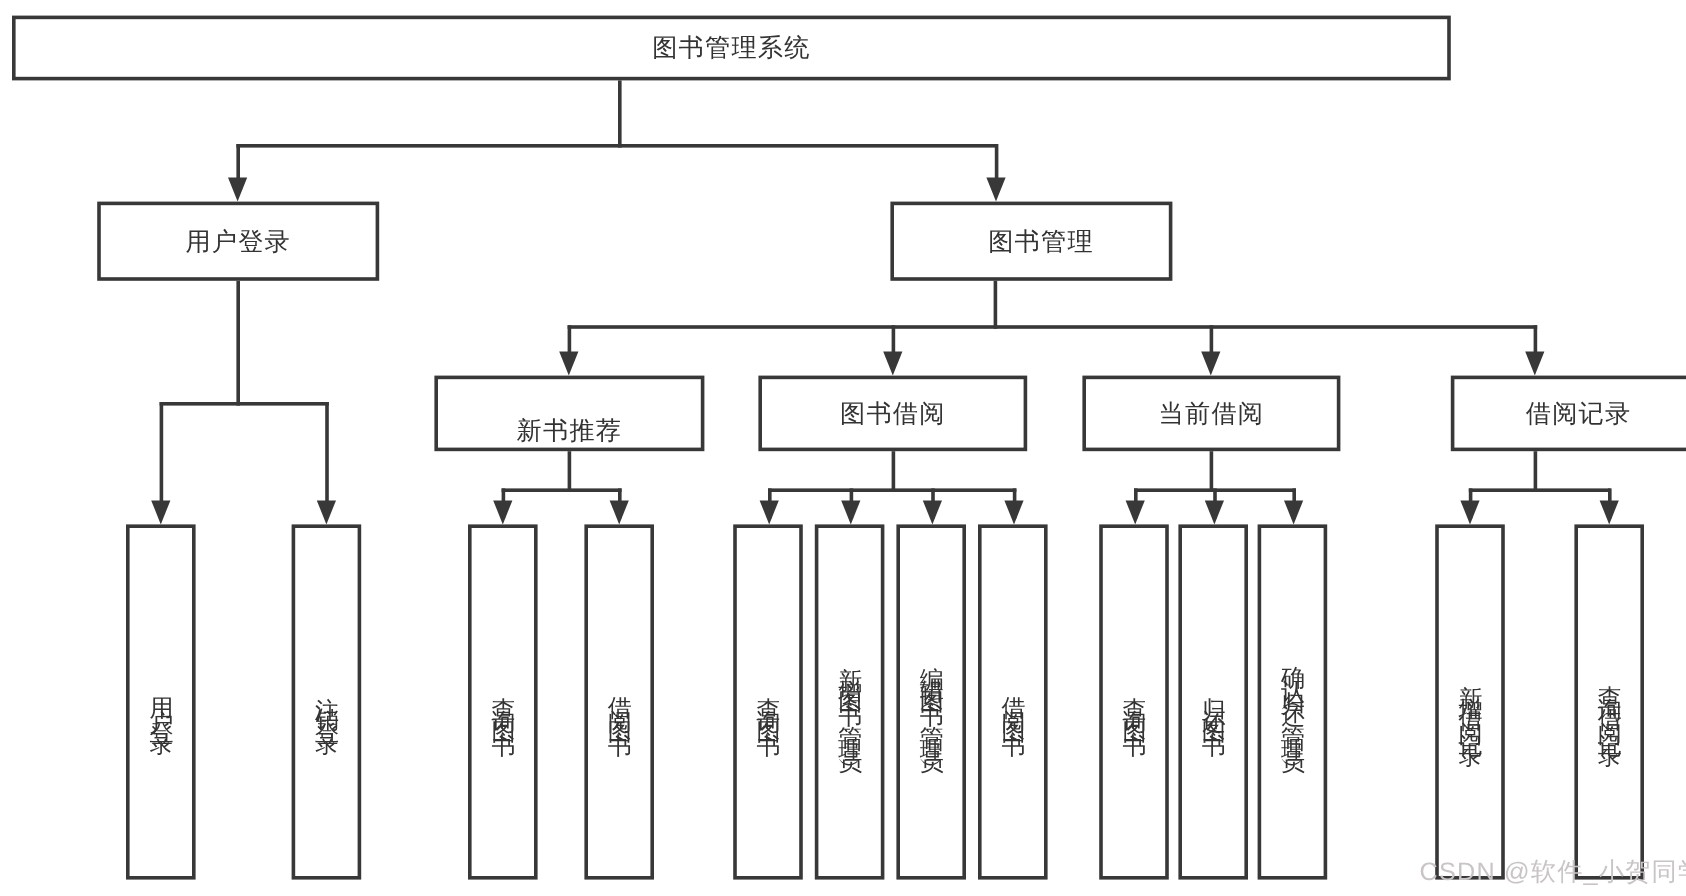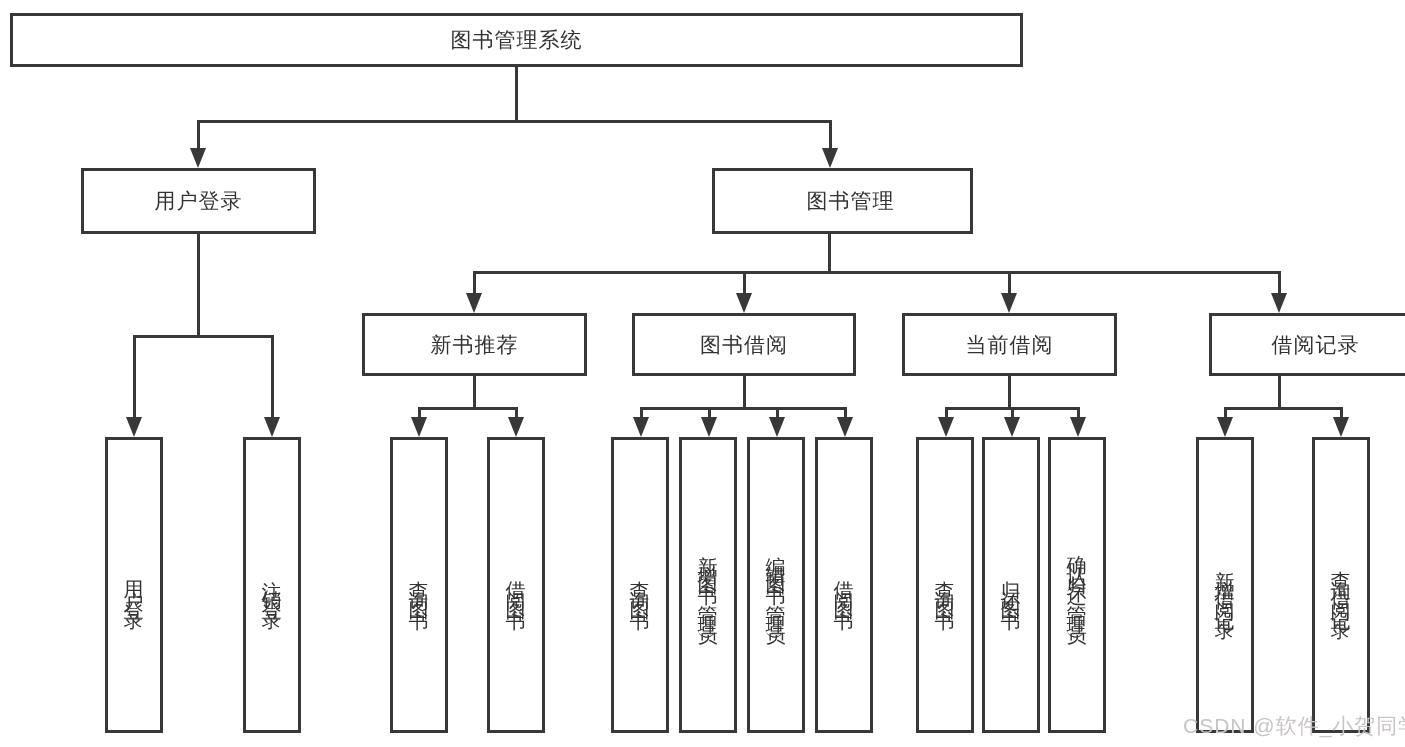--- a/index.html
+++ b/index.html
@@ -60,37 +60,37 @@
     letter-spacing:1px;
     z-index:5;
     white-space:nowrap;
   }
 </style>
 </head>
 <body>
 
 <div class="canvas">
 
-  <div class="box" style="left:10px;top:13px;width:1013px;height:54px;">
+  <div class="box" style="left:10px;top:13px;width:1199px;height:54px;">
     <span>图书管理系统</span>
   </div>
 
   <div class="vline" style="left:515px;top:67px;height:56px;"></div>
 
   <div class="hline" style="left:197px;top:120px;width:634px;"></div>
 
   <div class="vline" style="left:197px;top:120px;height:32px;"></div>
   <div class="arrowhead" style="left:190px;top:148px;"></div>
   <div class="vline" style="left:829px;top:120px;height:32px;"></div>
   <div class="arrowhead" style="left:822px;top:148px;"></div>
 
   <div class="box" style="left:81px;top:168px;width:235px;height:66px;">
     <span>用户登录</span>
   </div>
-  <div class="box" style="left:712px;top:168px;width:261px;height:66px;padding-left:16px;">
+  <div class="box" style="left:742px;top:168px;width:235px;height:66px;padding-left:16px;">
     <span>图书管理</span>
   </div>
 
   <div class="vline" style="left:197px;top:234px;height:104px;"></div>
   <div class="hline" style="left:133px;top:335px;width:141px;"></div>
   <div class="vline" style="left:133px;top:335px;height:86px;"></div>
   <div class="arrowhead" style="left:126px;top:417px;"></div>
   <div class="vline" style="left:271px;top:335px;height:86px;"></div>
   <div class="arrowhead" style="left:264px;top:417px;"></div>
 
@@ -99,21 +99,21 @@
 
   <div class="vline" style="left:473px;top:271px;height:28px;"></div>
   <div class="arrowhead" style="left:466px;top:293px;"></div>
   <div class="vline" style="left:743px;top:271px;height:28px;"></div>
   <div class="arrowhead" style="left:736px;top:293px;"></div>
   <div class="vline" style="left:1008px;top:271px;height:28px;"></div>
   <div class="arrowhead" style="left:1001px;top:293px;"></div>
   <div class="vline" style="left:1278px;top:271px;height:28px;"></div>
   <div class="arrowhead" style="left:1271px;top:293px;"></div>
 
-  <div class="box" style="left:362px;top:313px;width:225px;height:63px;">
+  <div class="box" style="left:362px;top:313px;width:225px;height:63px;align-items:flex-end;">
     <span>新书推荐</span>
   </div>
   <div class="box" style="left:902px;top:313px;width:215px;height:63px;">
     <span>当前借阅</span>
   </div>
   <div class="box" style="left:632px;top:313px;width:224px;height:63px;">
     <span>图书借阅</span>
   </div>
   <div class="box" style="left:1173px;top:313px;width:213px;height:63px;margin-left:36px;">
     <span>借阅记录</span>

